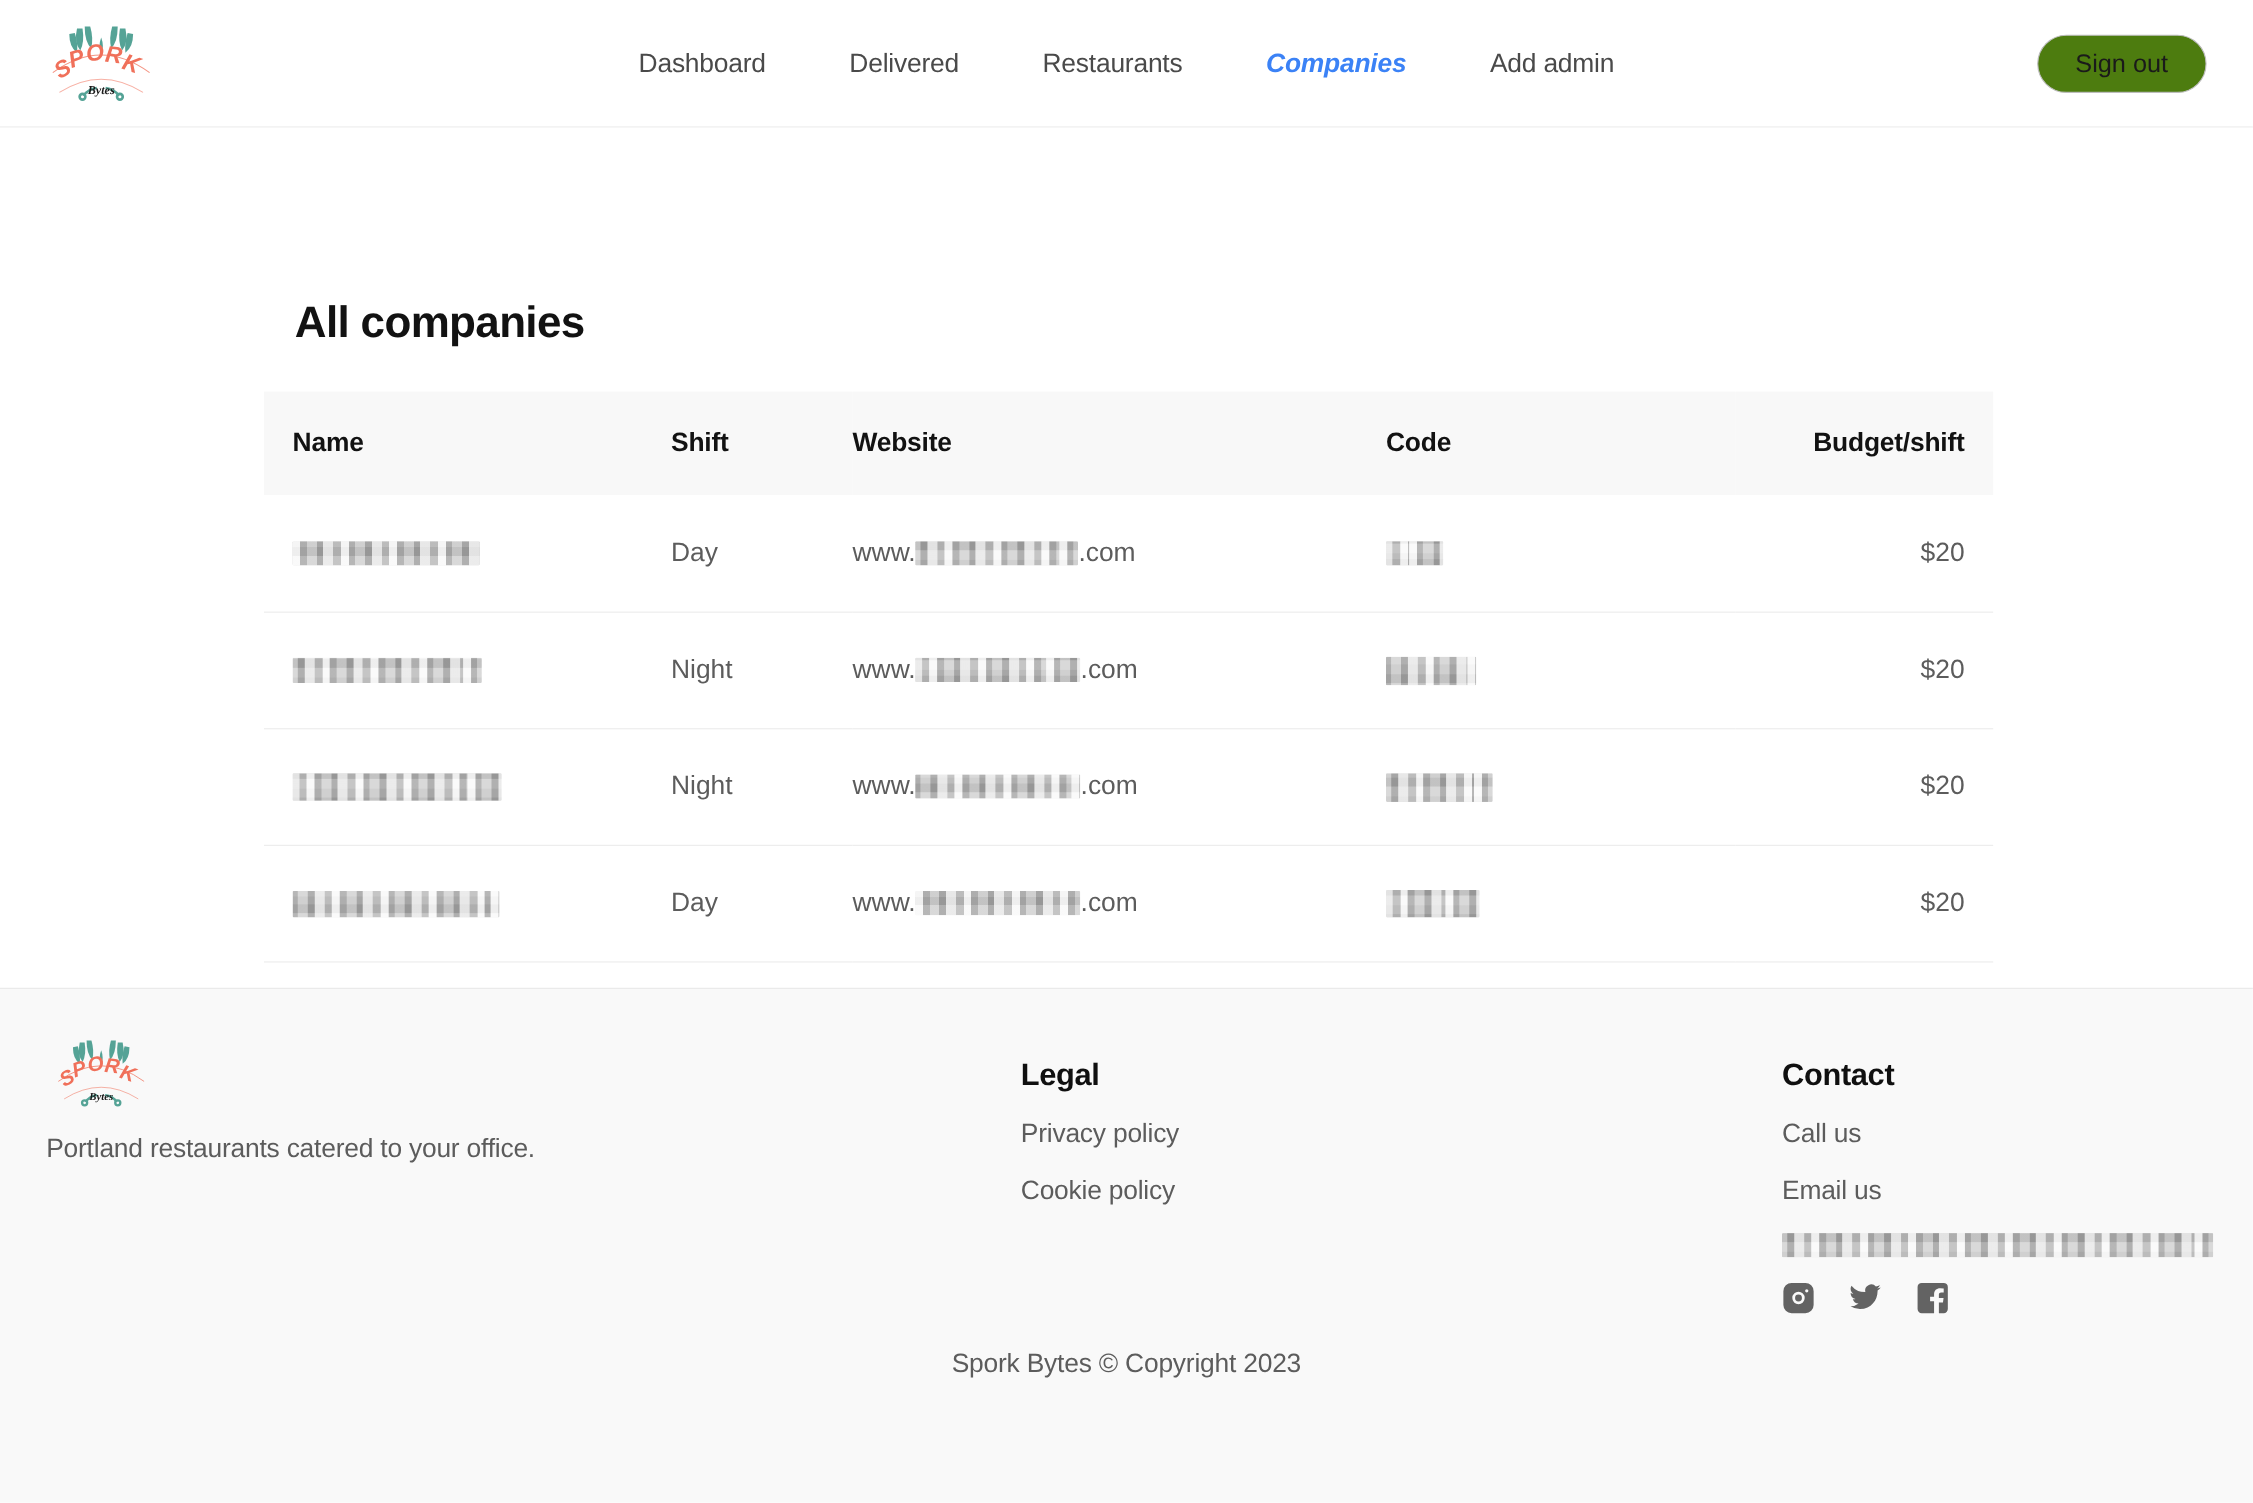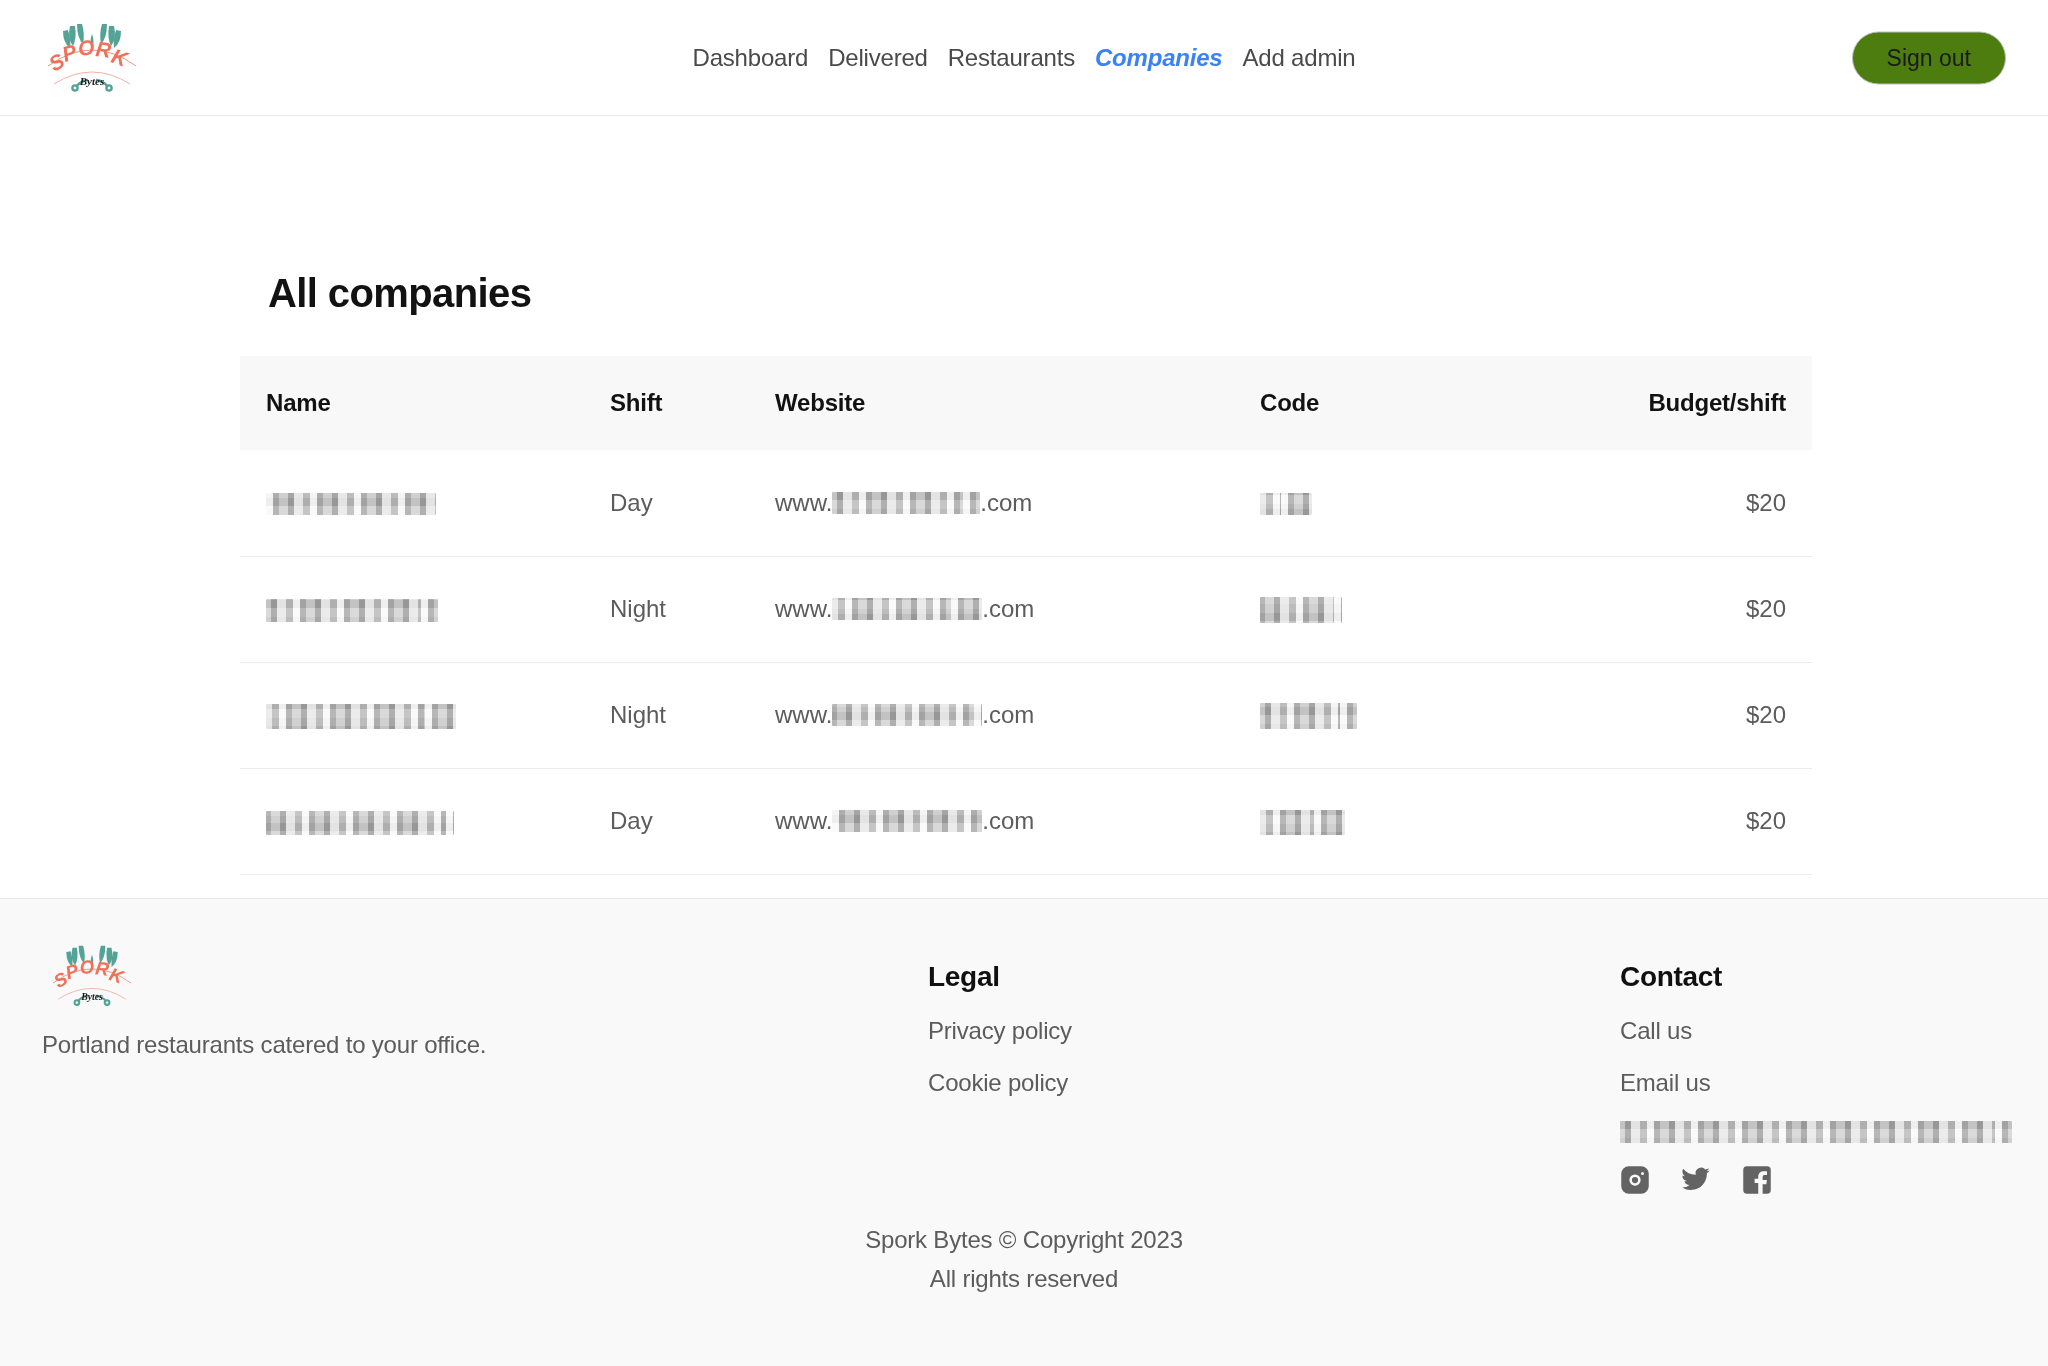--- a/index.html
+++ b/index.html
@@ -31,21 +31,21 @@
     display: flex;
     align-items: center;
     justify-content: center;
   }
   .main-nav {
     position: absolute;
     left: 50%;
     transform: translateX(-50%);
     display: flex;
     align-items: flex-start;
-    gap: 20px;
+    gap: 76px;
   }
   .nav-link {
     font-size: 24px;
     color: #4a4a4a;
     letter-spacing: -0.2px;
     white-space: nowrap;
     cursor: pointer;
     text-decoration: none;
   }
   .nav-link.is-active { color: #3b82f6; font-weight: 700; font-style: italic; }
@@ -430,15 +430,14 @@
   </div>
 
   <div class="footer-col legal">
     <h3>Legal</h3>
     <a class="footer-link">Privacy policy</a>
     <a class="footer-link">Cookie policy</a>
   </div>
 
   <div class="footer-copy">
     <div>Spork Bytes © Copyright 2023</div>
-    <div>All rights reserved</div>
   </div>
 </footer>
 
 </body></html>

